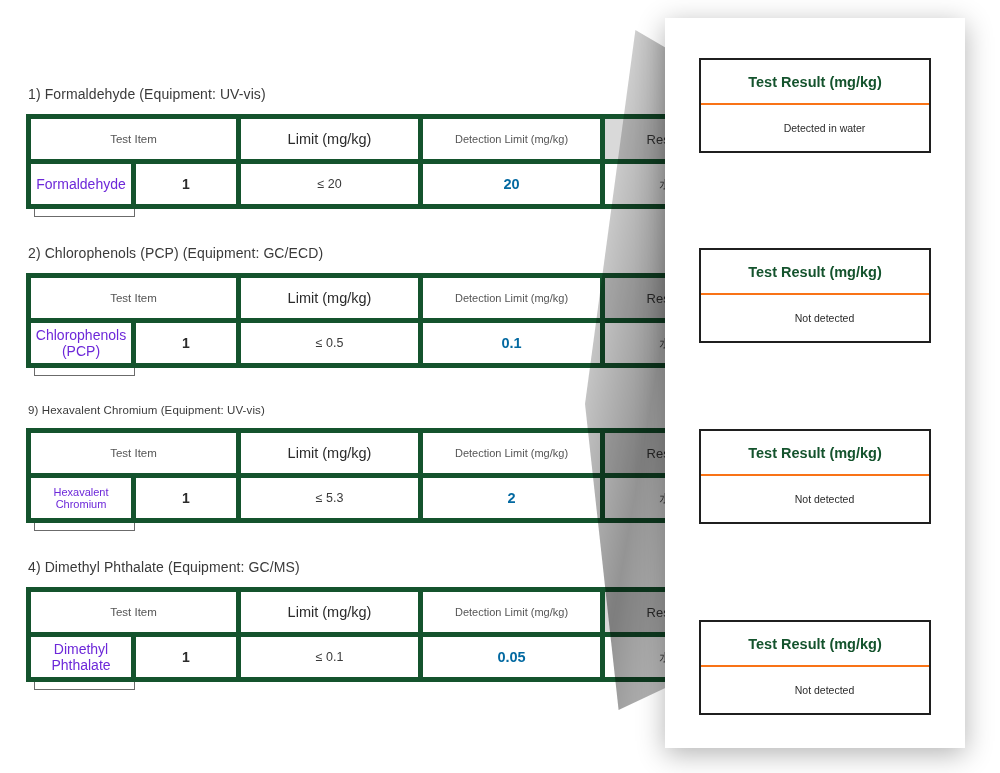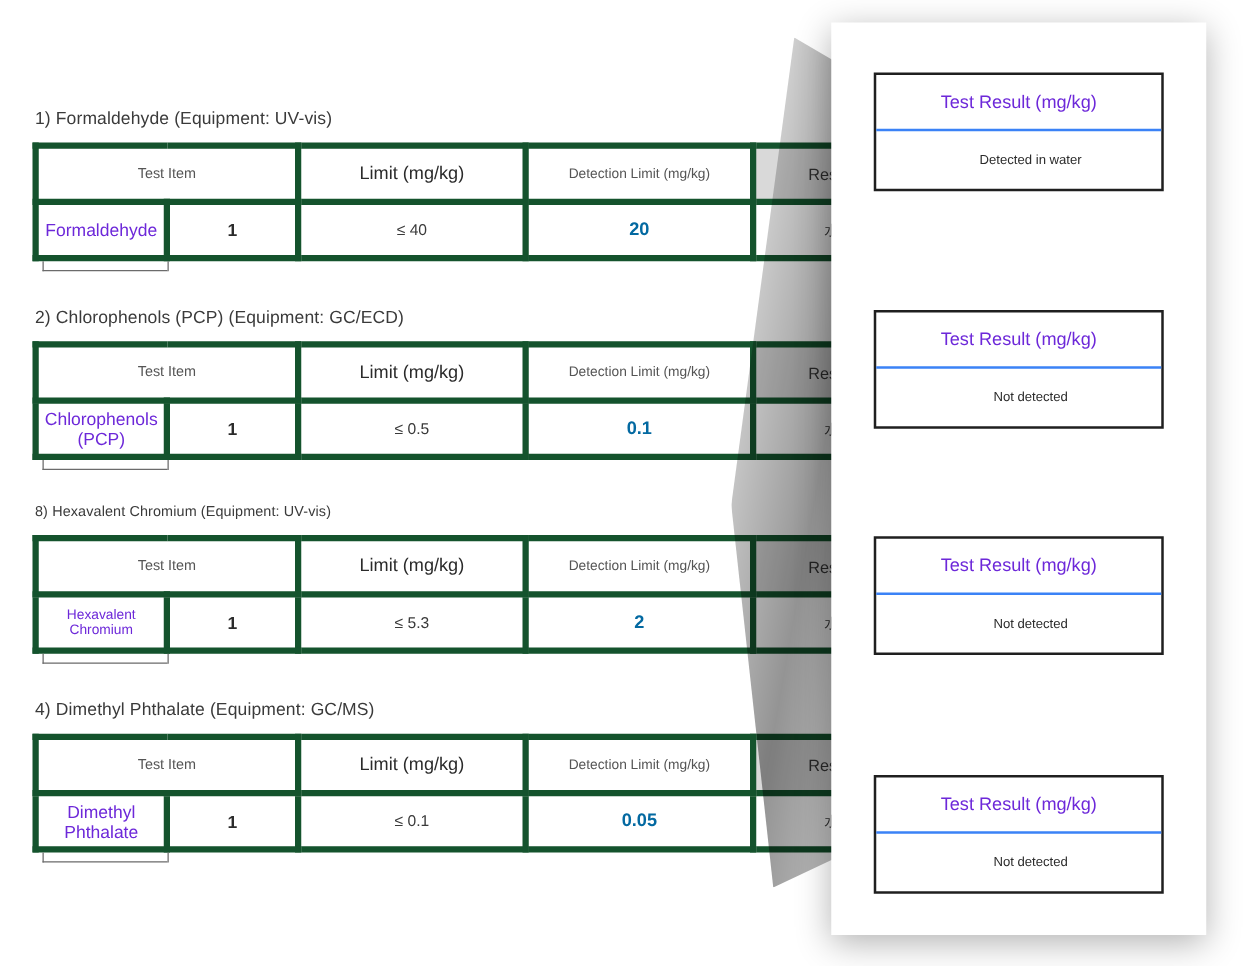--- a/index.html
+++ b/index.html
@@ -171,23 +171,24 @@
     border: 2px solid #1f1f1f;
     background: #ffffff;
     box-sizing: border-box;
   }
   .rc-title {
     height: 45px;
     display: flex;
     align-items: center;
     justify-content: center;
     font-size: 14.5px;
-    color: #6d28d9;
-    border-bottom: 2px solid #3b82f6;
+    color: #14532d;
+    border-bottom: 2px solid #f97316;
     box-sizing: border-box;
+    font-weight: bold;
   }
   .rc-value {
     height: 46px;
     display: flex;
     align-items: center;
     justify-content: center;
     font-size: 10.5px;
     color: #2b2b2b;
     box-sizing: border-box;
     padding-left: 19px;
@@ -211,21 +212,21 @@
         <tbody>
             <tr class="row-head">
           <td class="c-item h-item" colspan="2">Test Item</td>
           <td class="c-limit h-limit">Limit (mg/kg)</td>
           <td class="c-det h-det">Detection Limit (mg/kg)</td>
           <td class="c-result h-result">Result</td>
         </tr>
         <tr class="row-body">
           <td class="c-item b-item">Formaldehyde</td>
           <td class="c-num b-num">1</td>
-          <td class="c-limit b-limit">≤ 40</td>
+          <td class="c-limit b-limit">≤ 20</td>
           <td class="c-det b-det">20</td>
           <td class="c-result b-result">水</td>
         </tr>
       </tbody>
         </table>
       <div class="tick-row">
         <span class="tick" style="left:8px;"></span>
         <span class="tick" style="left:108px;"></span>
         <span class="underline"></span>
       </div>
@@ -251,21 +252,21 @@
       </tbody>
         </table>
       <div class="tick-row">
         <span class="tick" style="left:8px;"></span>
         <span class="tick" style="left:108px;"></span>
         <span class="underline"></span>
       </div>
     </div>
 
     <div class="section">
-      <p class="section-title small">8) Hexavalent Chromium (Equipment: UV-vis)</p>
+      <p class="section-title small">9) Hexavalent Chromium (Equipment: UV-vis)</p>
       <table class="tbl">
         <tbody>
             <tr class="row-head">
           <td class="c-item h-item" colspan="2">Test Item</td>
           <td class="c-limit h-limit">Limit (mg/kg)</td>
           <td class="c-det h-det">Detection Limit (mg/kg)</td>
           <td class="c-result h-result">Result</td>
         </tr>
         <tr class="row-body">
           <td class="c-item b-item tiny">Hexavalent Chromium</td>

